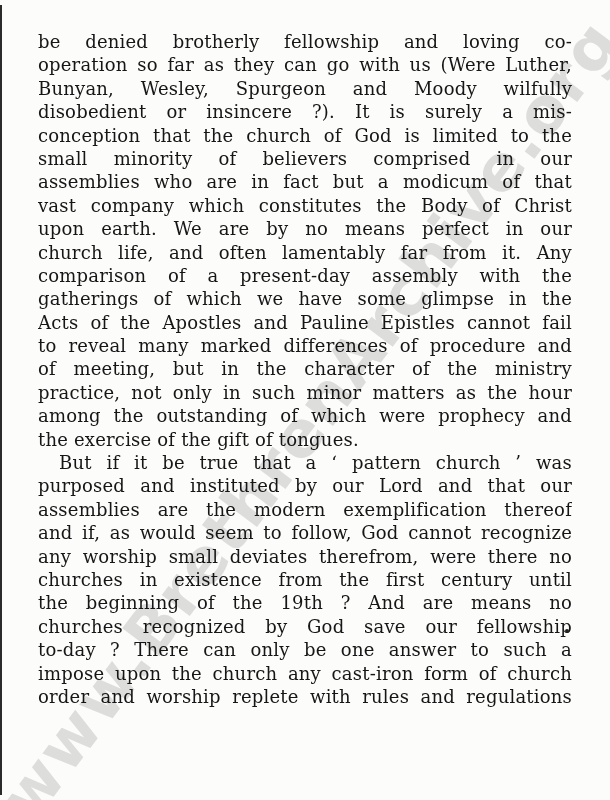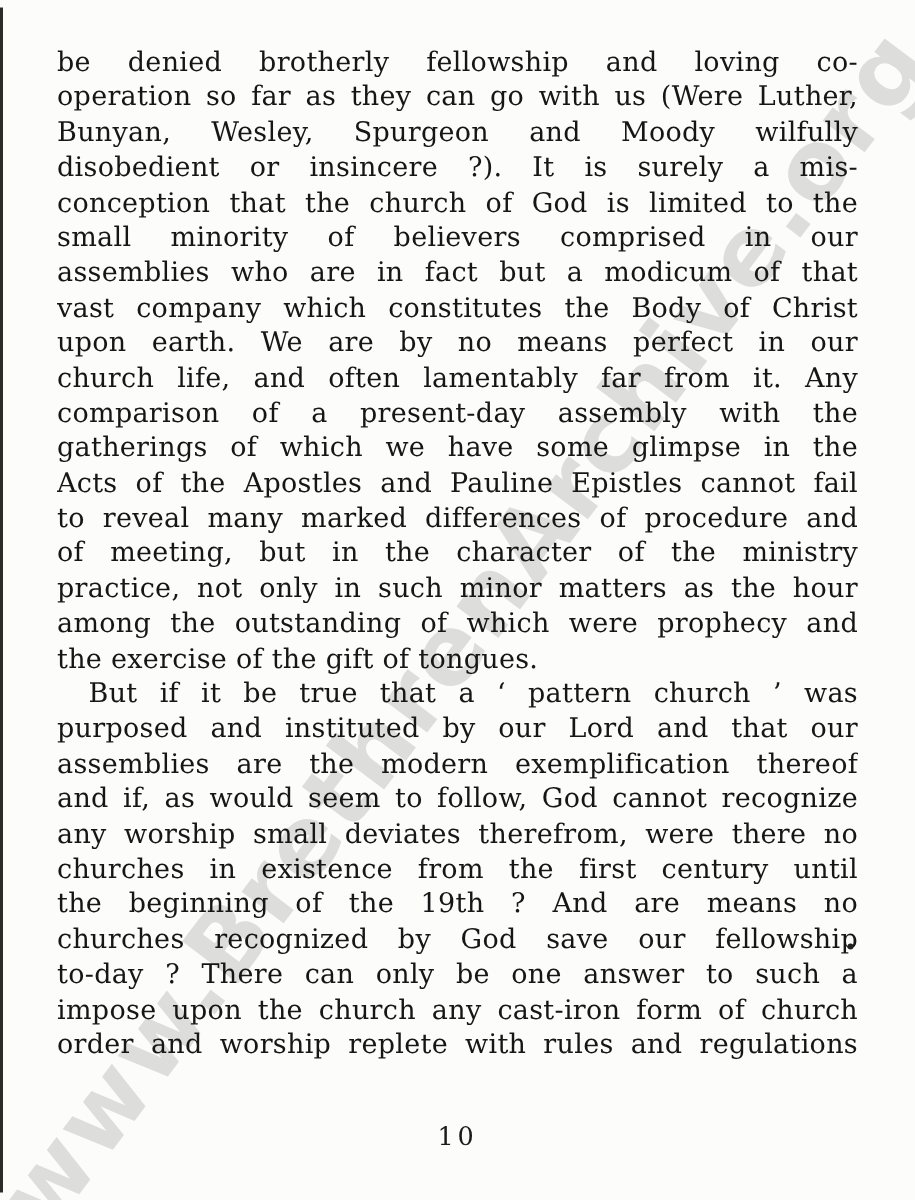--- a/index.html
+++ b/index.html
@@ -102,14 +102,13 @@
       <div class="line">and if, as would seem to follow, God cannot recognize</div>
       <div class="line">any worship small deviates therefrom, were there no</div>
       <div class="line">churches in existence from the first century until</div>
       <div class="line">the beginning of the 19th ? And are means no</div>
       <div class="line">churches recognized by God save our fellowship</div>
       <div class="line">to-day ? There can only be one answer to such a</div>
       <div class="line">impose upon the church any cast-iron form of church</div>
       <div class="line">order and worship replete with rules and regulations</div>
     </div>
   <div class="stray-ink-dot"></div>
-  <div class="page-number">10</div>
 </div>
 
 </body></html>

